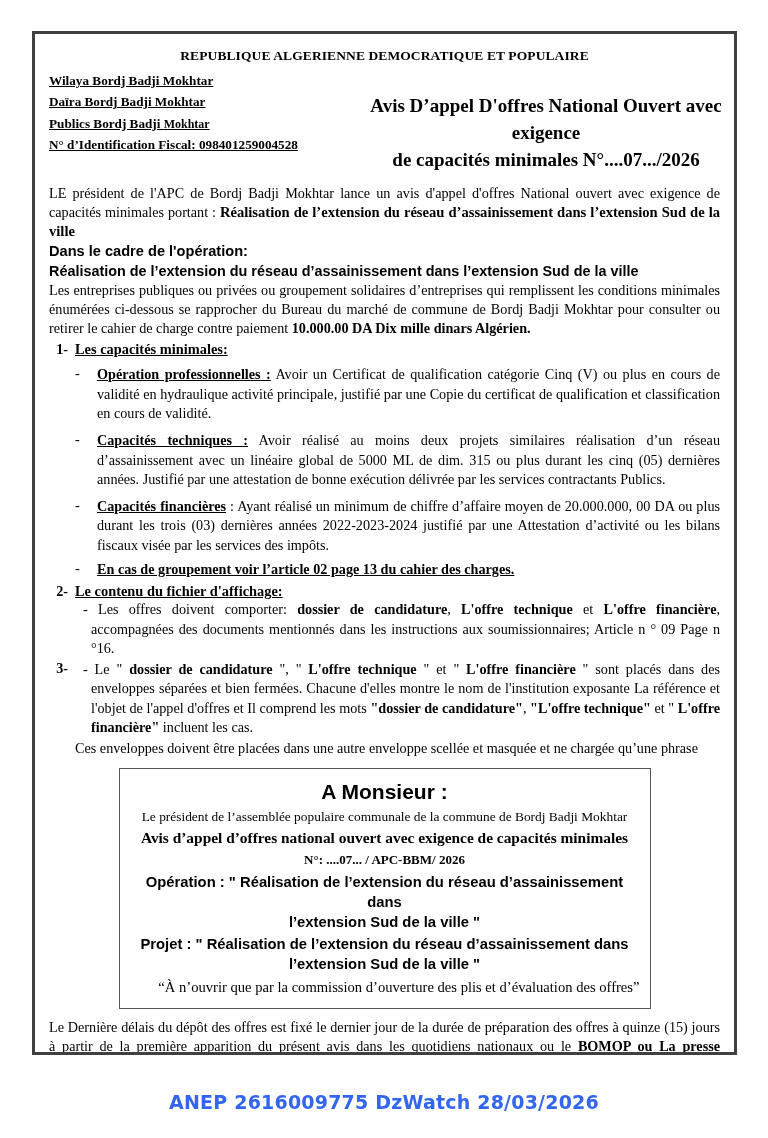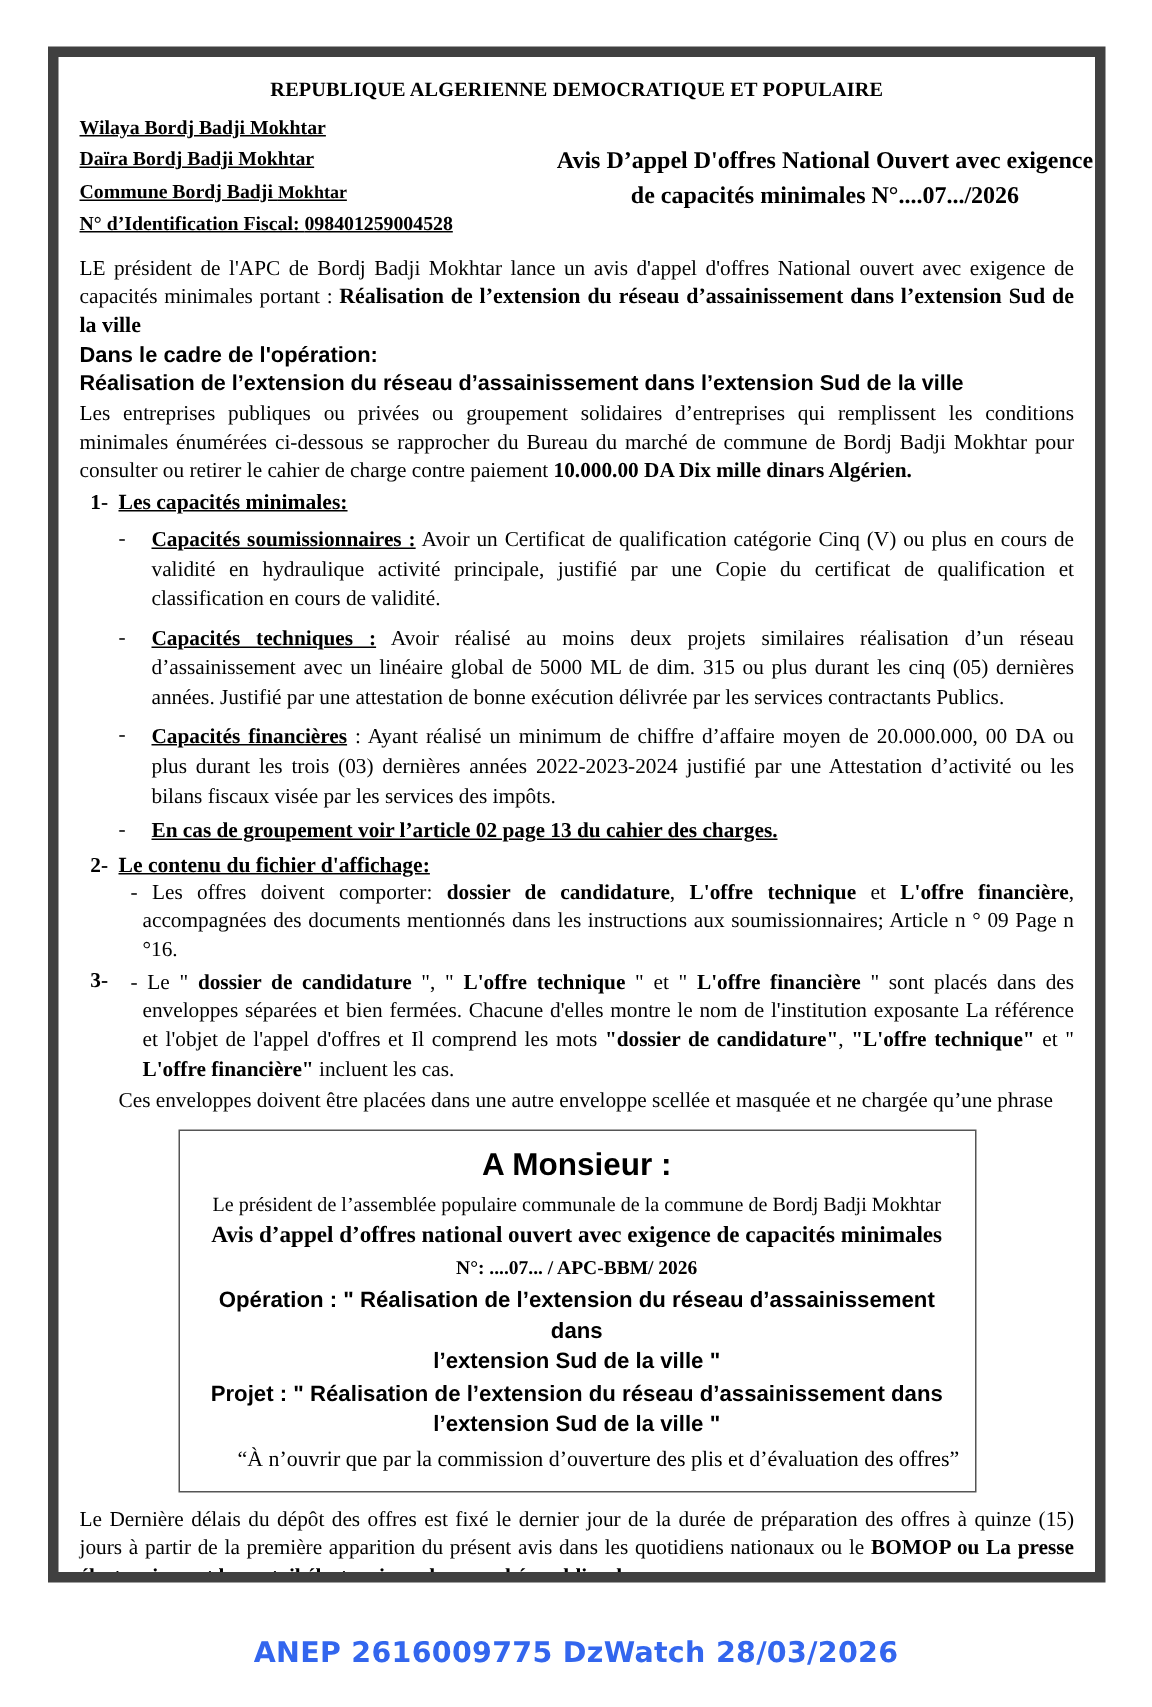--- a/index.html
+++ b/index.html
@@ -16,21 +16,21 @@
     -webkit-font-smoothing: antialiased;
   }
 
   
   #doc-frame {
     position: absolute;
     left: 32px;
     top: 31px;
     width: 705px;
     height: 1024px;
-    border: 7px solid #404040;
+    border: 3px solid #404040;
     box-sizing: border-box;
     overflow: hidden;
   }
   #doc-inner {
     padding: 12px 14px 0 14px;
   }
   .b       { font-weight: bold; }
   .just    { text-align: justify; text-justify: inter-word; font-family: Liberation Serif, serif; }
 
   
@@ -61,21 +61,21 @@
     text-decoration: underline;
   }
   #header-left .hl .small {
     font-size: 12px;
   }
   #header-right {
     width: 370px;
     flex: none;
     text-align: center;
     font-weight: bold;
-    font-size: 16px;
+    font-size: 19px;
     line-height: 1.42;
     padding-top: 23px;
   }
 
   
   .para {
     font-size: 14.2px;
     line-height: 1.34;
     margin: 0;
   }
@@ -239,21 +239,21 @@
     <div id="header-cols">
 
       <div id="header-left">
         <div class="hl">
           <span class="ul">Wilaya Bordj Badji Mokhtar</span>
         </div>
         <div class="hl">
           <span class="ul">Daïra Bordj Badji Mokhtar</span>
         </div>
         <div class="hl">
-          <span class="ul"><span>Commune Bordj Badji </span><span class="small">Mokhtar</span></span>
+          <span class="ul"><span>Publics Bordj Badji </span><span class="small">Mokhtar</span></span>
         </div>
         <div class="hl">
           <span class="ul"><span>N° d’Identification Fiscal: </span><span>098401259004528</span></span>
         </div>
       </div>
 
       <div id="header-right">
         <div>Avis D’appel D'offres National Ouvert  avec exigence</div>
         <div>de capacités minimales N°....07.../2026</div>
       </div>
@@ -271,21 +271,21 @@
 
     <div class="num-item">
       <div class="num-marker">1-</div>
       <div class="num-body">
         <div class="num-head">Les capacités minimales:</div>
       </div>
     </div>
 
     <div class="dash-item">
       <div class="dash-marker">-</div>
-      <div class="dash-body"><span class="lbl">Capacités  soumissionnaires :</span><span> Avoir un Certificat de qualification catégorie Cinq (V) ou plus en cours de validité en hydraulique activité principale, justifié par une Copie du certificat de qualification et classification en cours de validité.</span></div>
+      <div class="dash-body"><span class="lbl">Opération  professionnelles :</span><span> Avoir un Certificat de qualification catégorie Cinq (V) ou plus en cours de validité en hydraulique activité principale, justifié par une Copie du certificat de qualification et classification en cours de validité.</span></div>
     </div>
 
     <div class="dash-item">
       <div class="dash-marker">-</div>
       <div class="dash-body"><span class="lbl">Capacités techniques :</span><span> Avoir réalisé au moins deux projets similaires réalisation d’un réseau d’assainissement avec un linéaire global de 5000 ML de dim. 315 ou plus durant les cinq (05) dernières années. Justifié par une attestation de bonne exécution délivrée par les services contractants Publics.</span></div>
     </div>
 
     <div class="dash-item">
       <div class="dash-marker">-</div>
       <div class="dash-body"><span class="lbl">Capacités financières</span><span> : Ayant réalisé un minimum de chiffre d’affaire moyen de 20.000.000, 00 DA ou plus durant les trois (03) dernières années 2022-2023-2024 justifié par une Attestation d’activité ou les bilans fiscaux visée par les services des impôts.</span></div>

